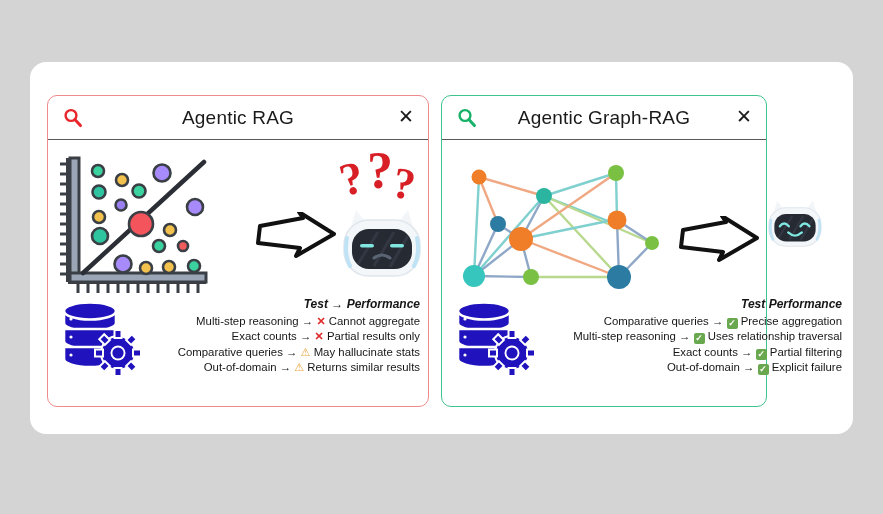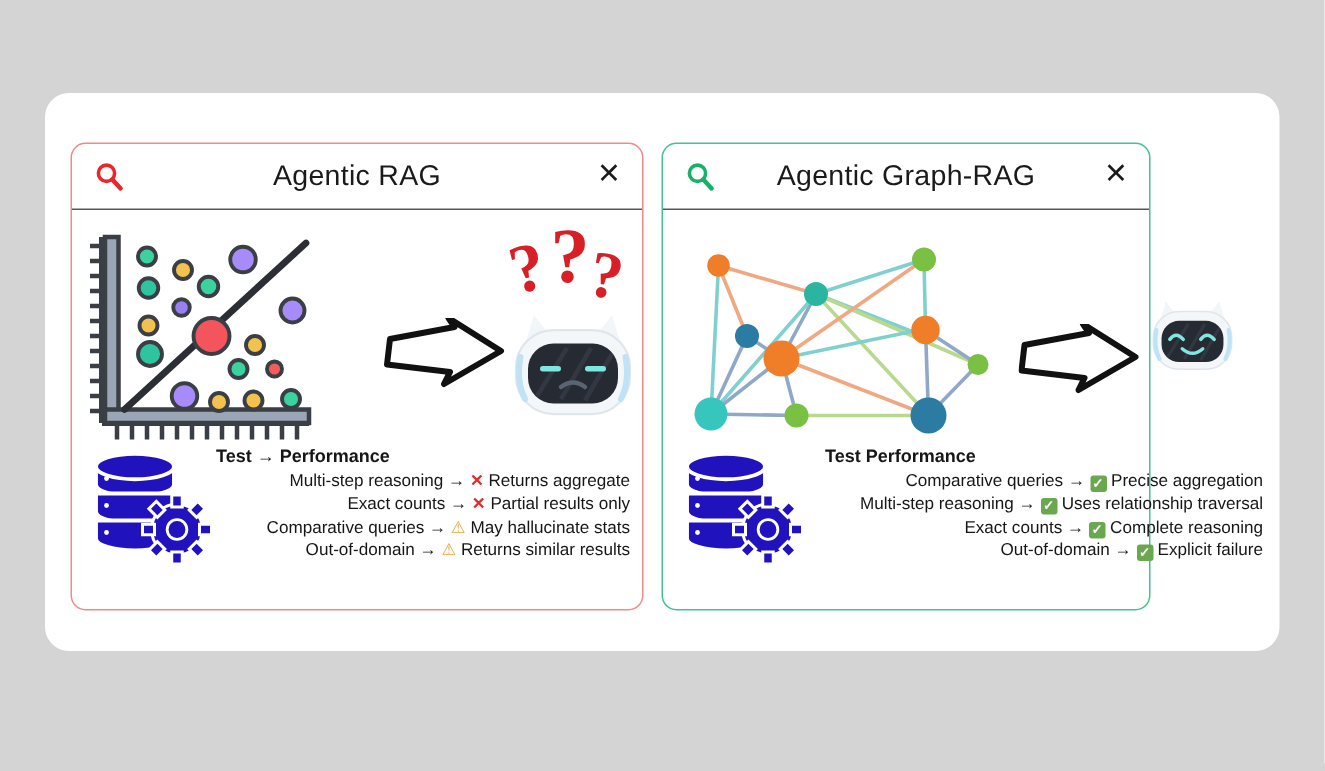--- a/index.html
+++ b/index.html
@@ -40,21 +40,21 @@
   }
 
   .panel-body{position:relative;height:266px;}
 
   .fig-svg{position:absolute;}
 
   .bullets{
     position:absolute;text-align:right;color:#161616;
     font-size:11.4px;line-height:15.6px;white-space:nowrap;
   }
-  .bullets .hd{font-weight:bold;font-size:12px;display:block;text-align:left;margin-bottom:1px;}
+  .bullets .hd{font-weight:bold;font-size:12px;display:block;text-align:right;margin-bottom:1px;font-style:italic;}
   .bullets .row{display:block;}
   .mark{font-size:11px;}
   .mk-x{color:#e02b2b;font-weight:bold;}
   .mk-w{color:#e8a33d;}
   .chk{
     display:inline-block;width:11px;height:11px;border-radius:2px;
     background:#6aa84f;color:#fff;font-size:9px;line-height:11px;
     text-align:center;vertical-align:-1px;font-weight:bold;
   }
   .bullets-right{text-align:right;}
@@ -193,21 +193,21 @@
             <circle cx="0" cy="0" r="5.6" fill="#2013bd"></circle>
           </g>
         </svg>
 
         <div class="bullets" style="left:96px;top:157px;width:276px;">
           <span class="hd">Test → Performance</span>
           <span class="row">
             <span>Multi-step reasoning</span>
             <span>→</span>
             <span class="mark mk-x">✕</span>
-            <span>Returns aggregate</span>
+            <span>Cannot aggregate</span>
           </span>
           <span class="row">
             <span>Exact counts</span>
             <span>→</span>
             <span class="mark mk-x">✕</span>
             <span>Partial results only</span>
           </span>
           <span class="row">
             <span>Comparative queries</span>
             <span>→</span>
@@ -342,21 +342,21 @@
           <span class="row">
             <span>Multi-step reasoning</span>
             <span>→</span>
             <span class="chk">✓</span>
             <span>Uses relationship traversal</span>
           </span>
           <span class="row">
             <span>Exact counts</span>
             <span>→</span>
             <span class="chk">✓</span>
-            <span>Complete reasoning</span>
+            <span>Partial filtering</span>
           </span>
           <span class="row">
             <span>Out-of-domain</span>
             <span>→</span>
             <span class="chk">✓</span>
             <span>Explicit failure</span>
           </span>
         </div>
 
       </div>

